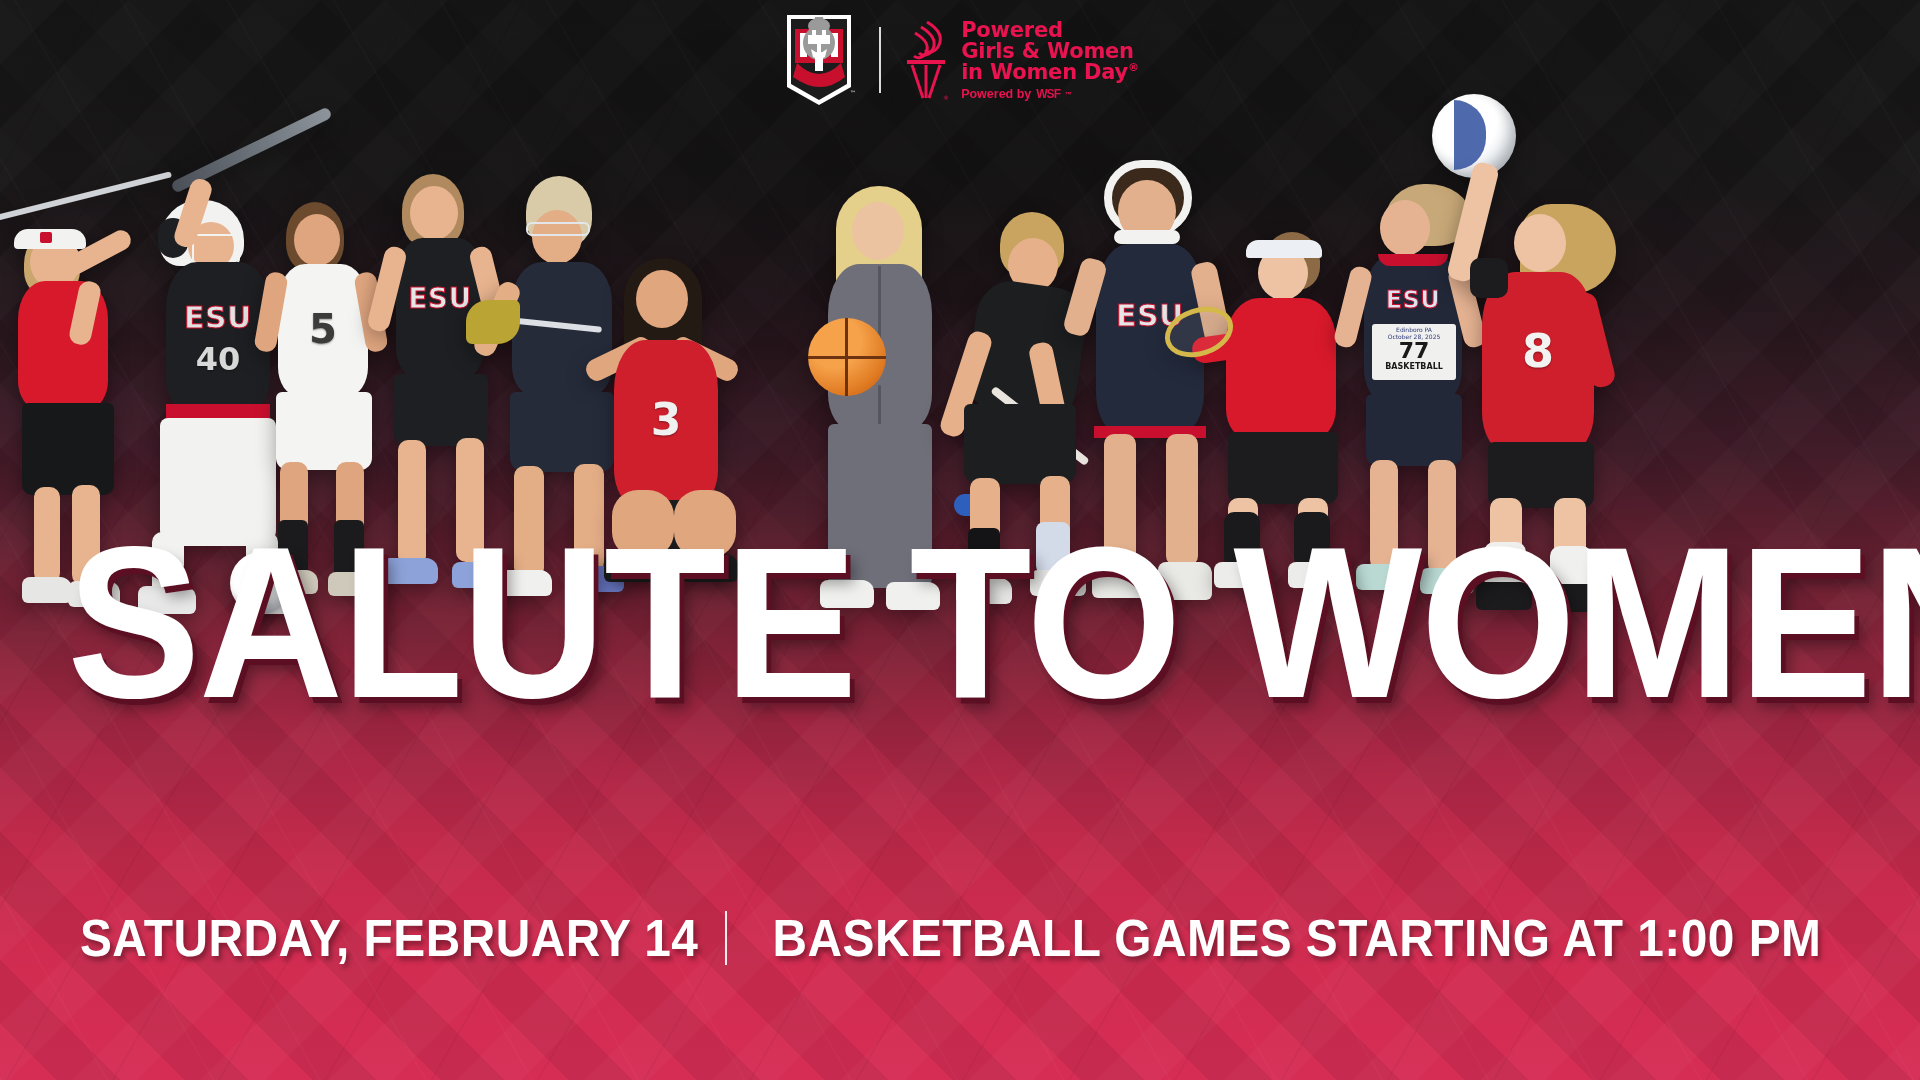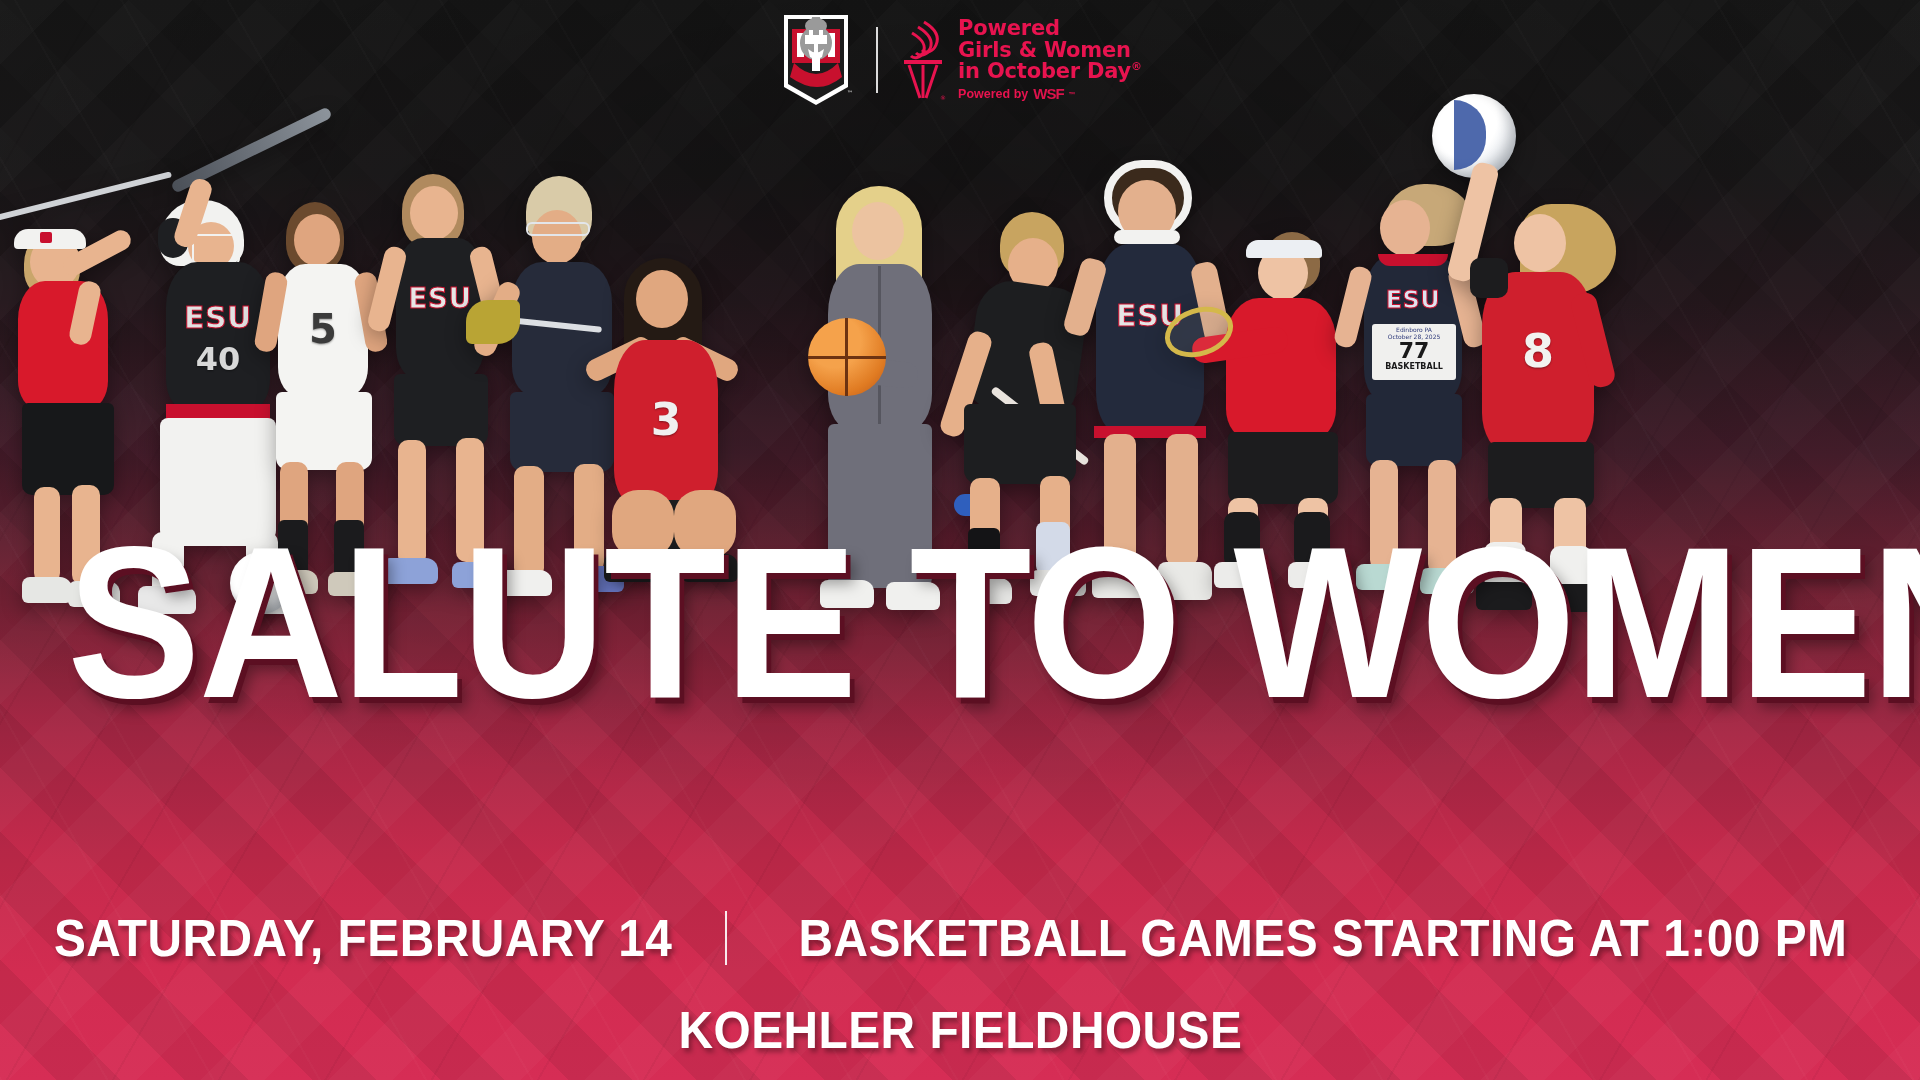--- a/index.html
+++ b/index.html
@@ -59,21 +59,21 @@
   .ngwsd-l1,.ngwsd-l2,.ngwsd-l3{
     color:#e8134f; font-weight:700; font-size:21px; letter-spacing:-.2px;
     font-family:"DejaVu Sans", sans-serif;
   }
   .ngwsd-reg{ font-size:11px; vertical-align:super; }
   .ngwsd-powered{
     color:#e8134f; font-size:12.5px; font-weight:600; margin-top:4px;
     display:flex; align-items:center; gap:5px;
   }
   .wsf-mark{
-    font-size:15px; font-weight:800; letter-spacing:-1px; opacity:.95;
+    font-size:12px; font-weight:800; letter-spacing:-1px; opacity:.95;
   }
   .wsf-tm{ font-size:7px; vertical-align:super; }
 
   
   .collage{
     position:absolute; left:0; right:0; top:60px; height:560px;
     z-index:20;
   }
   .athlete{
     position:absolute; bottom:0;
@@ -115,21 +115,21 @@
     transform:scaleX(.93);
     text-shadow:
       5px 6px 0 #5c0f22,
       9px 11px 14px rgba(0,0,0,.35);
     white-space:nowrap;
   }
 
   .subline{
     position:absolute; left:0; right:0; top:908px;
     z-index:60;
-    display:flex; align-items:center; justify-content:center; gap:26px;
+    display:flex; align-items:center; justify-content:center; 
     color:#ffffff;
     font-family:"Liberation Sans Narrow","Liberation Sans", sans-serif;
     font-weight:700;
     font-size:52px;
     letter-spacing:.5px;
     text-shadow:3px 4px 6px rgba(0,0,0,.35);
   }
   .subline span{ transform:scaleX(.92); display:inline-block; }
   .sub-divider{
     width:2px; height:54px; background:#fff; opacity:.9; flex:0 0 auto;
@@ -192,21 +192,21 @@
             <path d="M9 47 L20 80"></path>
             <path d="M23 47 L23 80"></path>
             <path d="M37 47 L26 80"></path>
           </g>
           <text x="40" y="82" font-size="6" fill="#e8134f" font-family="DejaVu Sans, sans-serif">®</text>
         </svg>
       </div>
       <div class="ngwsd-text">
         <div class="ngwsd-l1">Powered</div>
         <div class="ngwsd-l2">Girls &amp; Women</div>
-        <div class="ngwsd-l3"><span>in October Day</span><span class="ngwsd-reg">®</span></div>
+        <div class="ngwsd-l3"><span>in Women Day</span><span class="ngwsd-reg">®</span></div>
         <div class="ngwsd-powered">
           <span>Powered by</span>
           <span class="wsf-mark">WSF</span>
           <span class="wsf-tm">™</span>
         </div>
       </div>
     </div>
   </div>
 
   <div class="collage">
@@ -438,17 +438,14 @@
   <div class="headline-wrap">
     <div class="headline">SALUTE TO WOMEN IN SPORTS</div>
   </div>
 
   <div class="subline">
     <span>SATURDAY, FEBRUARY 14</span>
     <div class="sub-divider"></div>
     <span>BASKETBALL GAMES STARTING AT 1:00 PM</span>
   </div>
 
-  <div class="venue">
-    <span>KOEHLER FIELDHOUSE</span>
-  </div>
 
 </div>
 
 </body></html>

